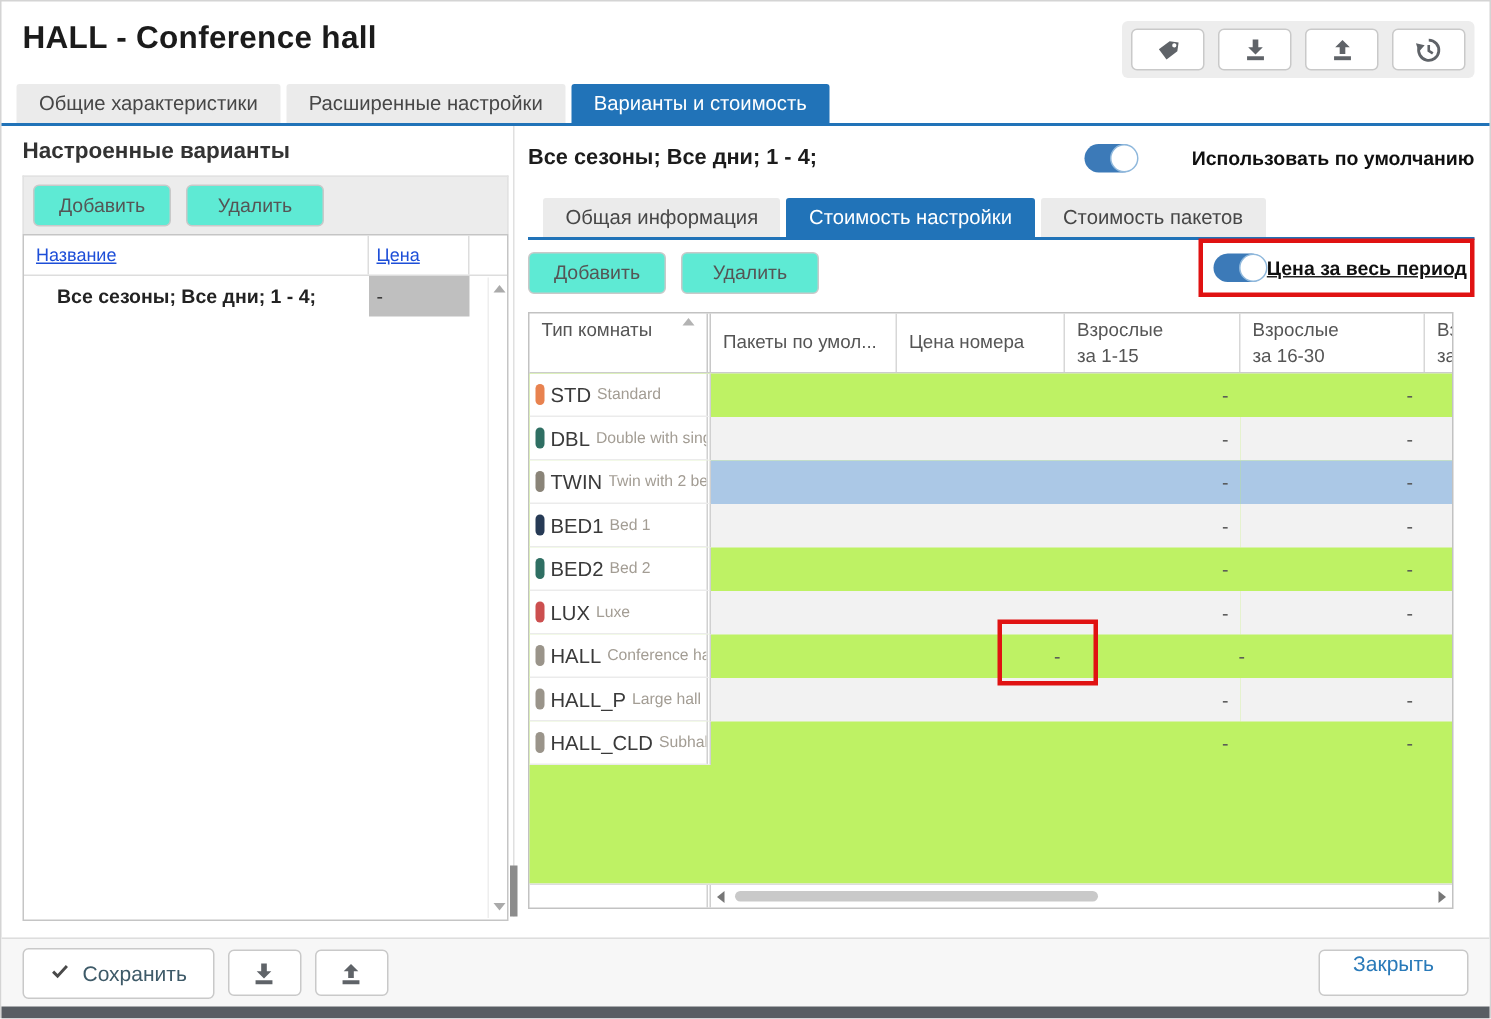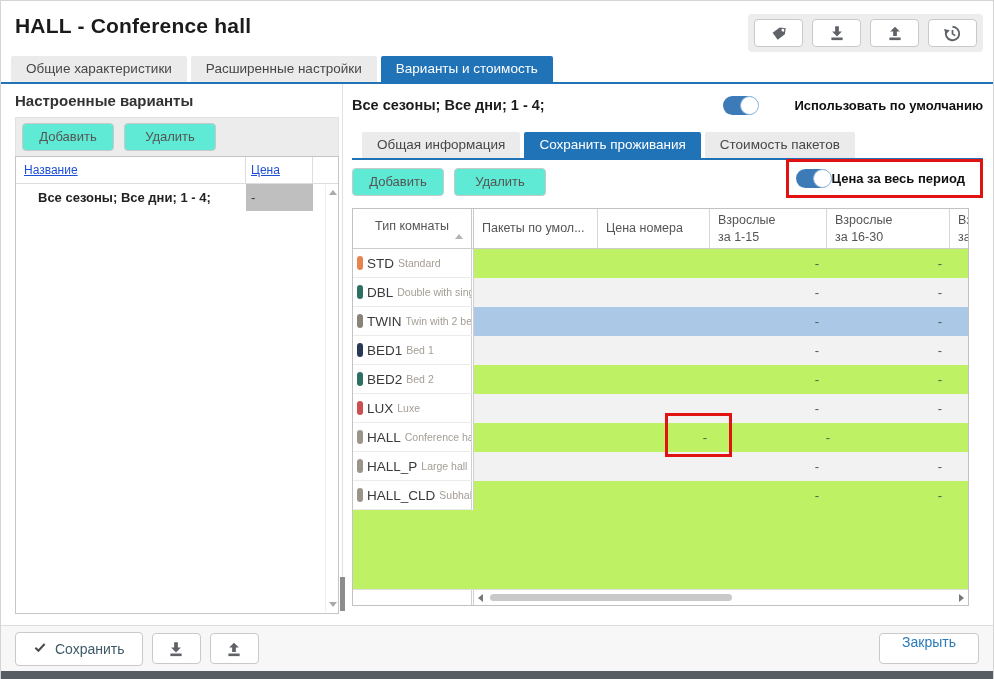--- a/index.html
+++ b/index.html
@@ -66,28 +66,28 @@
   .variant-title { font-size:14.5px; font-weight:bold; color:#1c1c1c; }
   .toggle-row { display:flex; align-items:center; cursor:pointer;gap:35px; }
   .toggle { width:35px; height:19px; border-radius:10px; background:var(--toggle-on,#3c7ab8); position:relative; flex:none; }
   .toggle .knob { position:absolute; right:-1px; top:0; width:19px; height:19px; background:#fff;
                   border:1px solid #8fb8dc; border-radius:50%; }
   .toggle-label { font-size:13px; font-weight:bold; color:#101010; margin-left:1px; white-space:nowrap; }
   .rp-tabs { margin-top:12px; }
   .rp-toolbar { display:flex; align-items:flex-start; margin-top:8px; height:38px; }
   .rp-toolbar .btn + .btn { margin-left:10px; }
   .period-box { margin-left:auto; margin-top:-9px; border:3px solid var(--highlight,#e01212);
-                padding:7px 15px 7px 7px; display:flex; align-items:center; }
+                padding:7px 2px 7px 7px; display:flex; align-items:center;text-decoration:underline; }
 
   
   .grid { width:617px; border:1px solid #c2c2c2; margin-top:2px; position:relative; background:#fff; }
   .g-head { display:flex; height:40px; border-bottom:1px solid #ccc; color:#555; font-size:12.5px; }
   .g-col { border-right:1px solid #d7d7d7; padding:3px 8px; display:flex; flex-direction:column;
            justify-content:center; line-height:1.3; white-space:nowrap; overflow:hidden; cursor:pointer; }
-  .g-col.c1 { width:121px; border-right:3px double #c8c8c8; flex-direction:column; align-items:center; }
+  .g-col.c1 { width:121px; border-right:3px double #c8c8c8; flex-direction:row; }
   .g-col.c2 { width:124px; } .g-col.c3 { width:112px; }
   .g-col.c4 { width:117px; } .g-col.c5 { width:123px; }
   .g-col.c6 { flex:1; border-right:none; }
   .sort-up { width:0; height:0; border-left:4px solid transparent; border-right:4px solid transparent;
              border-bottom:5px solid #b3b3b3; margin-left:auto; }
   .g-body { height:340px; overflow:hidden; background:#bef264; }
   .g-row { display:flex; height:29px; cursor:pointer; }
   .gc { height:29px; }
   .cell-type { width:121px; background:#fff; border-right:3px double #d0d0d0; border-bottom:1px solid #ebebeb;
                display:flex; align-items:center; gap:4px; padding-left:4px; white-space:nowrap; overflow:hidden; }
@@ -205,21 +205,21 @@
         <div class="toggle-row">
           <div class="toggle">
               <div class="knob"></div>
             </div>
           <div class="toggle-label">Использовать по умолчанию</div>
         </div>
       </div>
 
       <div class="tabbar rp-tabs">
         <div class="tab">Общая информация</div>
-        <div class="tab active">Сохранить проживания</div>
+        <div class="tab active">Стоимость настройки</div>
         <div class="tab">Стоимость пакетов</div>
       </div>
 
       <div class="rp-toolbar">
         <div class="btn">Добавить</div>
         <div class="btn">Удалить</div>
         <div class="period-box">
           <div class="toggle">
               <div class="knob"></div>
             </div>

